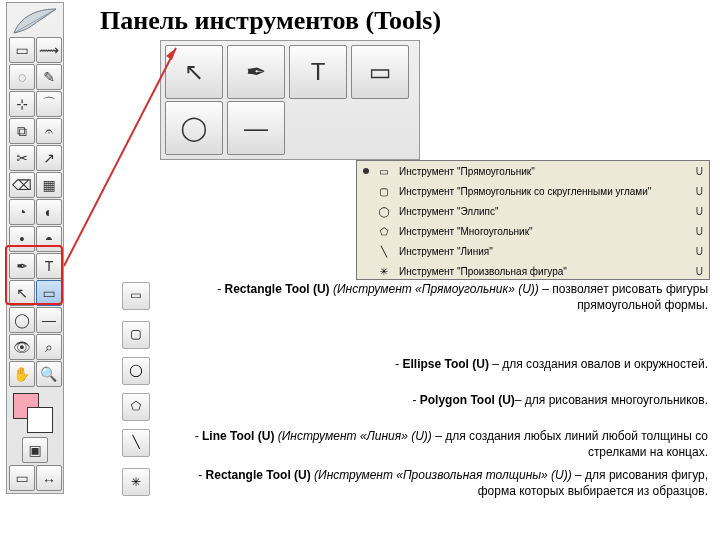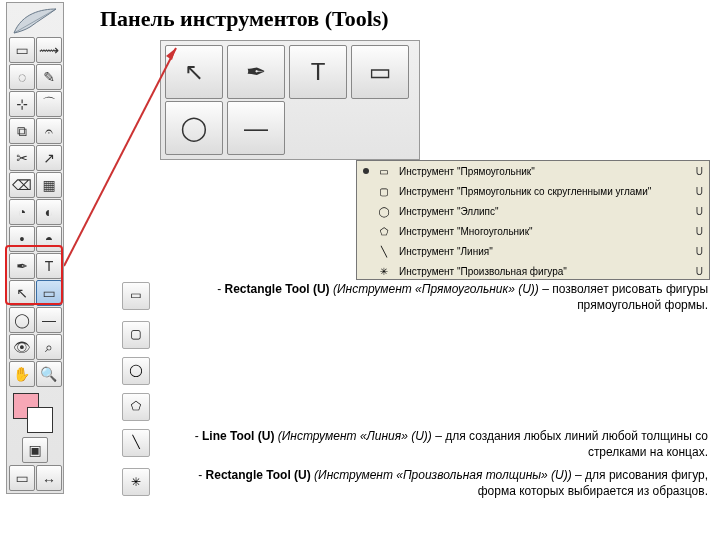--- a/index.html
+++ b/index.html
@@ -44,21 +44,21 @@
   .sw2{position:absolute;left:18px;top:16px;width:26px;height:26px;background:#fff;border:1px solid #333;}
   .redbox {
     position:absolute; left:5px; top:245px;
     width:58px; height:60px;
     border:2px solid #d22; border-radius:4px;
     pointer-events:none;
   }
   .title {
     position:absolute; left:100px; top:6px;
     font-family: Georgia, 'Times New Roman', serif;
-    font-weight:bold; font-size:22px;
+    font-weight:bold; font-size:26px;
   }
   .bigtools {
     position:absolute; left:160px; top:40px;
     width:260px; height:120px;
     background: linear-gradient(#f0f0f0,#e4e4e4);
     border:1px solid #999;
     padding:4px;
     display:grid; grid-template-columns:repeat(4,60px); gap:2px;
     align-content:start;
   }
@@ -214,23 +214,25 @@
 <div class="desc" id="desc">
     <div class="desc-row">
       <div class="dicon">▭</div>
       <div class="dtext">- <b>Rectangle Tool (U)</b> <i>(Инструмент «Прямоугольник» (U))</i> – позволяет рисовать фигуры прямоугольной формы.</div>
     </div>
     <div class="desc-row">
       <div class="dicon">▢</div>
     </div>
     <div class="desc-row">
       <div class="dicon">◯</div>
+      <div class="dtext">- <b>Ellipse Tool (U)</b> – для создания овалов и окружностей.</div>
     </div>
     <div class="desc-row">
       <div class="dicon">⬠</div>
+      <div class="dtext">- <b>Polygon Tool (U)</b>– для рисования многоугольников.</div>
     </div>
     <div class="desc-row">
       <div class="dicon">╲</div>
       <div class="dtext">- <b>Line Tool (U)</b> <i>(Инструмент «Линия» (U))</i> – для создания любых линий любой толщины со стрелками на концах.</div>
     </div>
     <div class="desc-row">
       <div class="dicon">✳</div>
       <div class="dtext">- <b>Rectangle Tool (U)</b> <i>(Инструмент «Произвольная толщины» (U))</i> – для рисования фигур, форма которых выбирается из образцов.</div>
     </div>
   </div>

